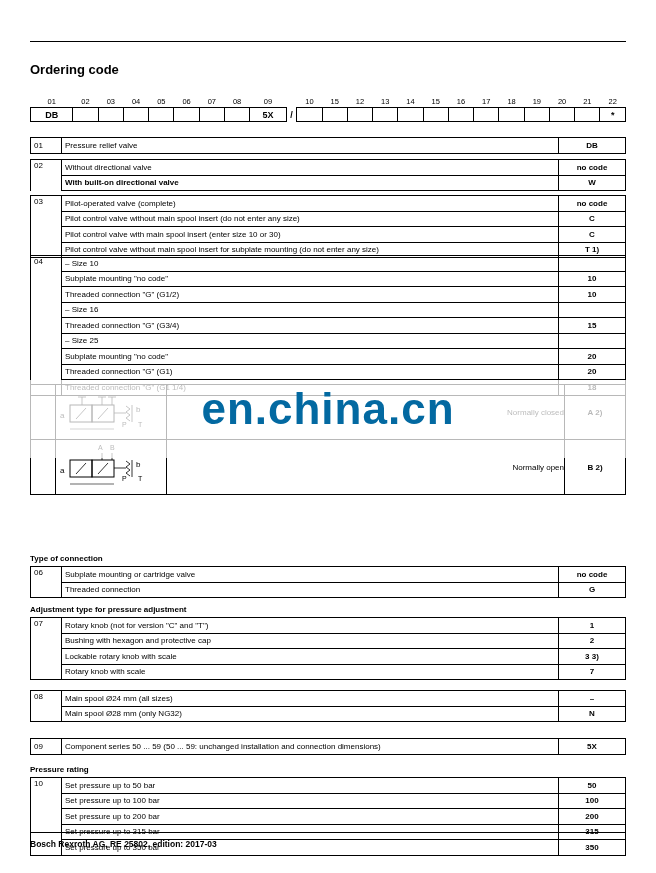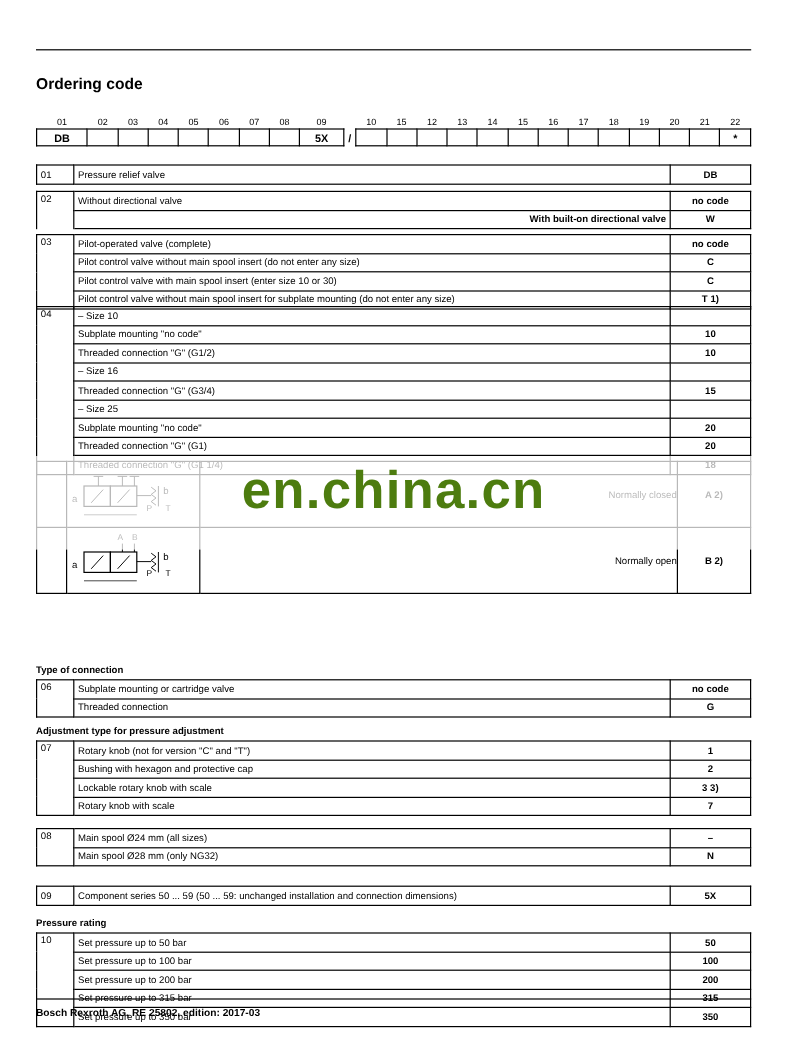--- a/index.html
+++ b/index.html
@@ -27,21 +27,21 @@
   .sect{position:absolute;left:30px;font-size:8px;font-weight:bold;}
 
   .symbolbox{position:absolute;left:30px;width:596px;}
   .symbolbox table{border-collapse:collapse;width:596px;font-size:8px;}
   .symbolbox table td{border:1px solid #000;padding:0;}
   .symcell{height:48px;position:relative;}
   .symlabel{text-align:right;padding-left:6px;font-size:8px;}
 
   .wm{position:absolute;left:0;top:380px;width:656px;height:80px;pointer-events:none;}
   .wm .band{position:absolute;left:16px;top:0;width:624px;height:78px;background:rgba(255,255,255,0.72);}
-  .wm .txt{position:absolute;left:0;top:4px;width:656px;text-align:center;font-size:44px;font-weight:bold;color:#4d7c0f;letter-spacing:1px;}
+  .wm .txt{position:absolute;left:0;top:4px;width:656px;text-align:center;font-size:44px;font-weight:bold;color:#0369a1;letter-spacing:1px;}
 
   .footer{position:absolute;left:30px;bottom:24px;font-size:8.5px;font-weight:bold;}
   .footrule{position:absolute;left:30px;right:30px;bottom:40px;border-top:1px solid #000;}
 
   svg{display:block;}
 </style>
 </head>
 <body>
 
 <div class="page">
@@ -121,21 +121,21 @@
 
   <div style="position:absolute;left:30px;top:159px;">
     <table class="t">
       <tbody>
           <tr>
         <td class="no nobot" rowspan="2" style="vertical-align:top;">02</td>
         <td class="desc">Without directional valve</td>
         <td class="code">no code</td>
       </tr>
       <tr>
-        <td class="desc" style="font-weight:bold;text-align:right;">With built-on directional valve</td>
+        <td class="desc" style="font-weight:bold;">With built-on directional valve</td>
         <td class="code">W</td>
       </tr>
     </tbody>
       </table>
   </div>
 
   <div style="position:absolute;left:30px;top:195px;">
     <table class="t">
       <tbody>
           <tr>

